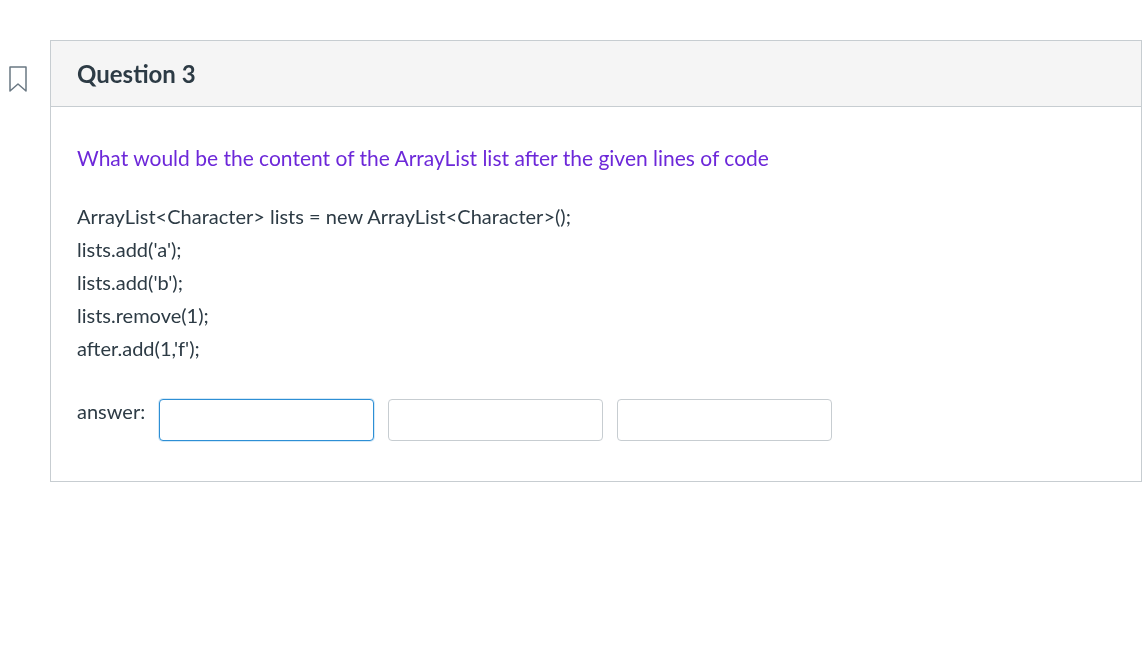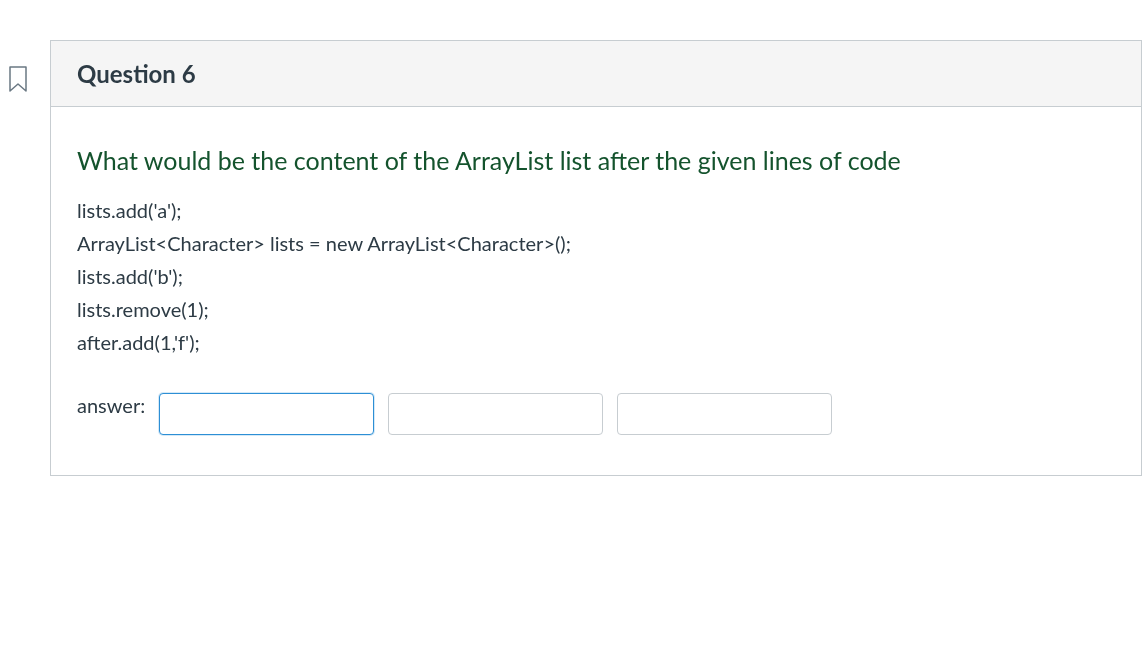--- a/index.html
+++ b/index.html
@@ -42,23 +42,23 @@
     }
     .question-title {
       font-size: 24px;
       font-weight: 700;
       color: #2d3b45;
     }
     .question-body {
       padding: 36px 26px 40px 26px;
     }
     .prompt-text {
-      font-size: 25px;
-      color: #14532d;
-      margin-bottom: 16px;
+      font-size: 21px;
+      color: #6d28d9;
+      margin-bottom: 28px;
       line-height: 1.4;
     }
     .code-block {
       font-size: 20px;
       color: #2d3b45;
       line-height: 1.65;
       margin-bottom: 34px;
     }
     .answer-row {
       display: flex;
@@ -89,27 +89,27 @@
 
 <div class="container">
   <div class="bookmark-icon">
     <svg viewBox="0 0 24 28" xmlns="http://www.w3.org/2000/svg">
       <path d="M 4 2 L 20 2 L 20 26 L 12 19 L 4 26 Z" fill="none" stroke="#6a7883" stroke-width="1.5" stroke-linejoin="round"></path>
     </svg>
   </div>
 
   <div class="question-card">
     <div class="question-header">
-      <h2 class="question-title">Question 6</h2>
+      <h2 class="question-title">Question 3</h2>
     </div>
     <div class="question-body">
       <p class="prompt-text">What would be the content of the ArrayList  list after the given lines of code</p>
       <div class="code-block">
+        <div>ArrayList&lt;Character&gt; lists = new ArrayList&lt;Character&gt;();</div>
         <div>lists.add('a');</div>
-        <div>ArrayList&lt;Character&gt; lists = new ArrayList&lt;Character&gt;();</div>
         <div>lists.add('b');</div>
         <div>lists.remove(1);</div>
         <div>after.add(1,'f');</div>
       </div>
       <div class="answer-row">
         <span class="answer-label">answer:</span>
         <input type="text" class="answer-input active" value="" style="">
         <input type="text" class="answer-input" value="" style="">
         <input type="text" class="answer-input" value="" style="">
       </div>

